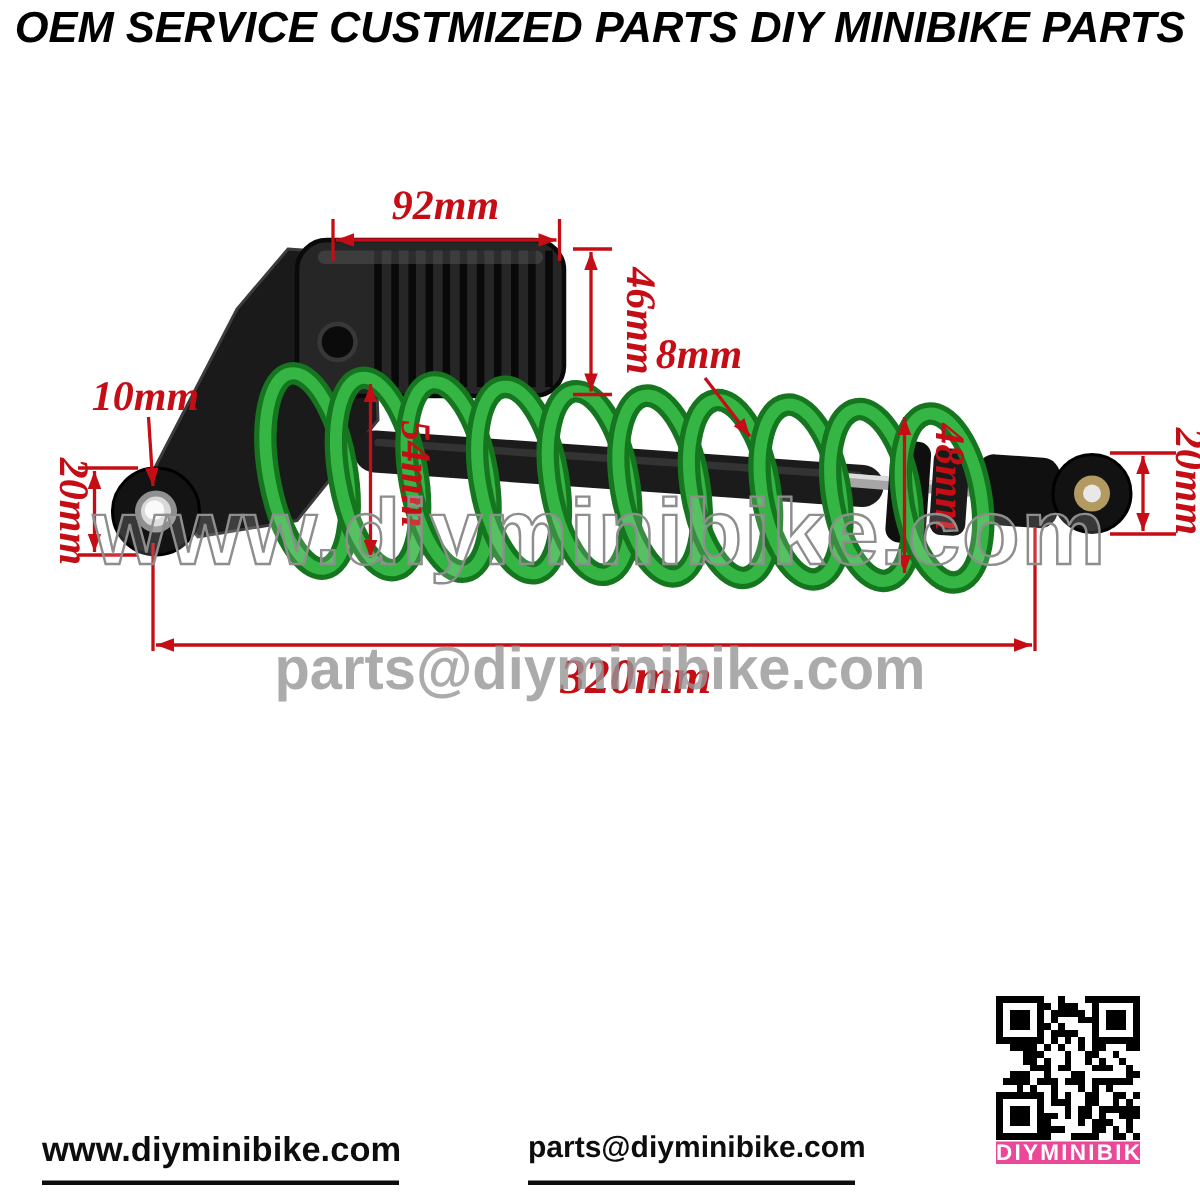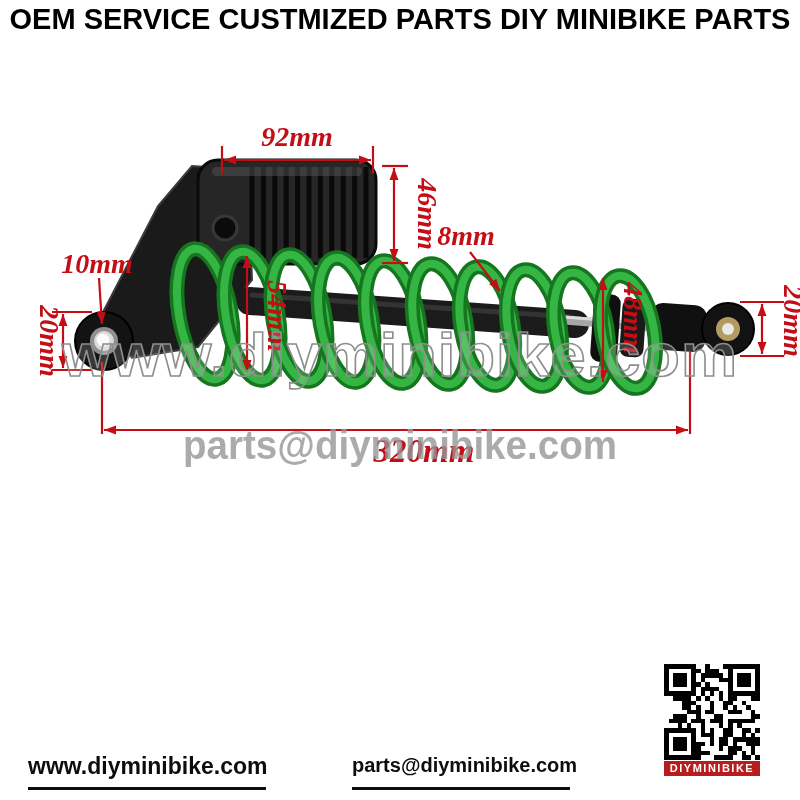--- a/index.html
+++ b/index.html
@@ -6,21 +6,21 @@
     --annotation-red:#c40d15;
     --spring-green:#35b544;
     --spring-green-dark:#15761f;
     --watermark-gray:#8e8e8e;
     --ink:#0d0d0d;
   }
   html,body{margin:0;padding:0;background:#fff;}
   .stage{position:relative;width:800px;height:800px;background:#fff;overflow:hidden;
          font-family:"Liberation Sans",sans-serif;}
   .header{position:absolute;top:3px;left:0;width:100%;text-align:center;
-          font-weight:700;font-size:29px;color:#000;white-space:nowrap;}
+          font-weight:700;font-size:29px;color:#000;white-space:nowrap;font-style:italic;}
   .art{position:absolute;left:0;top:0;width:800px;height:800px;}
 
   
   .dim-stroke{stroke:var(--annotation-red,#c40d15);stroke-width:2.2;fill:none;}
   .dim-fill{fill:var(--annotation-red,#c40d15);stroke:none;}
   .dim-text{fill:var(--annotation-red,#c40d15);
             font-family:"Liberation Serif",serif;font-style:italic;font-weight:700;
             font-size:28px;text-anchor:middle;}
   .dim-text-lg{font-size:33px;}
 
@@ -32,22 +32,22 @@
   
   .wm-main{font-family:"Liberation Sans",sans-serif;font-weight:700;font-size:62px;
            text-anchor:middle;fill:rgba(255,255,255,0.16);
            stroke:var(--watermark-gray,#8e8e8e);stroke-width:1.6;letter-spacing:1px;}
   .wm-sub{font-family:"Liberation Sans",sans-serif;font-weight:700;font-size:40px;
           text-anchor:middle;fill:#979797;opacity:0.8;}
 
   
   .qr{position:absolute;left:664px;top:664px;width:96px;height:96px;background:#fff;}
   #qr-svg{width:100%;height:100%;fill:#000;display:block;}
-  .qr-label{position:absolute;left:0;top:97px;width:96px;height:15px;background:#b91c1c;
-            color:#fff;font-weight:700;font-size:11px;letter-spacing:1.5px;
+  .qr-label{position:absolute;left:0;top:97px;width:96px;height:15px;background:#ec4899;
+            color:#fff;font-weight:700;font-size:15px;letter-spacing:1.5px;
             text-align:center;line-height:15px;}
 
   
   .footer-site{position:absolute;left:28px;bottom:10px;width:238px;text-align:center;
                font-weight:700;font-size:23px;color:var(--ink,#0d0d0d);
                padding-bottom:7px;border-bottom:3px solid var(--ink,#0d0d0d);}
   .footer-email{position:absolute;left:352px;bottom:10px;width:218px;text-align:center;
                 font-weight:700;font-size:20px;color:var(--ink,#0d0d0d);
                 padding-bottom:10px;border-bottom:3px solid var(--ink,#0d0d0d);}
 </style>

